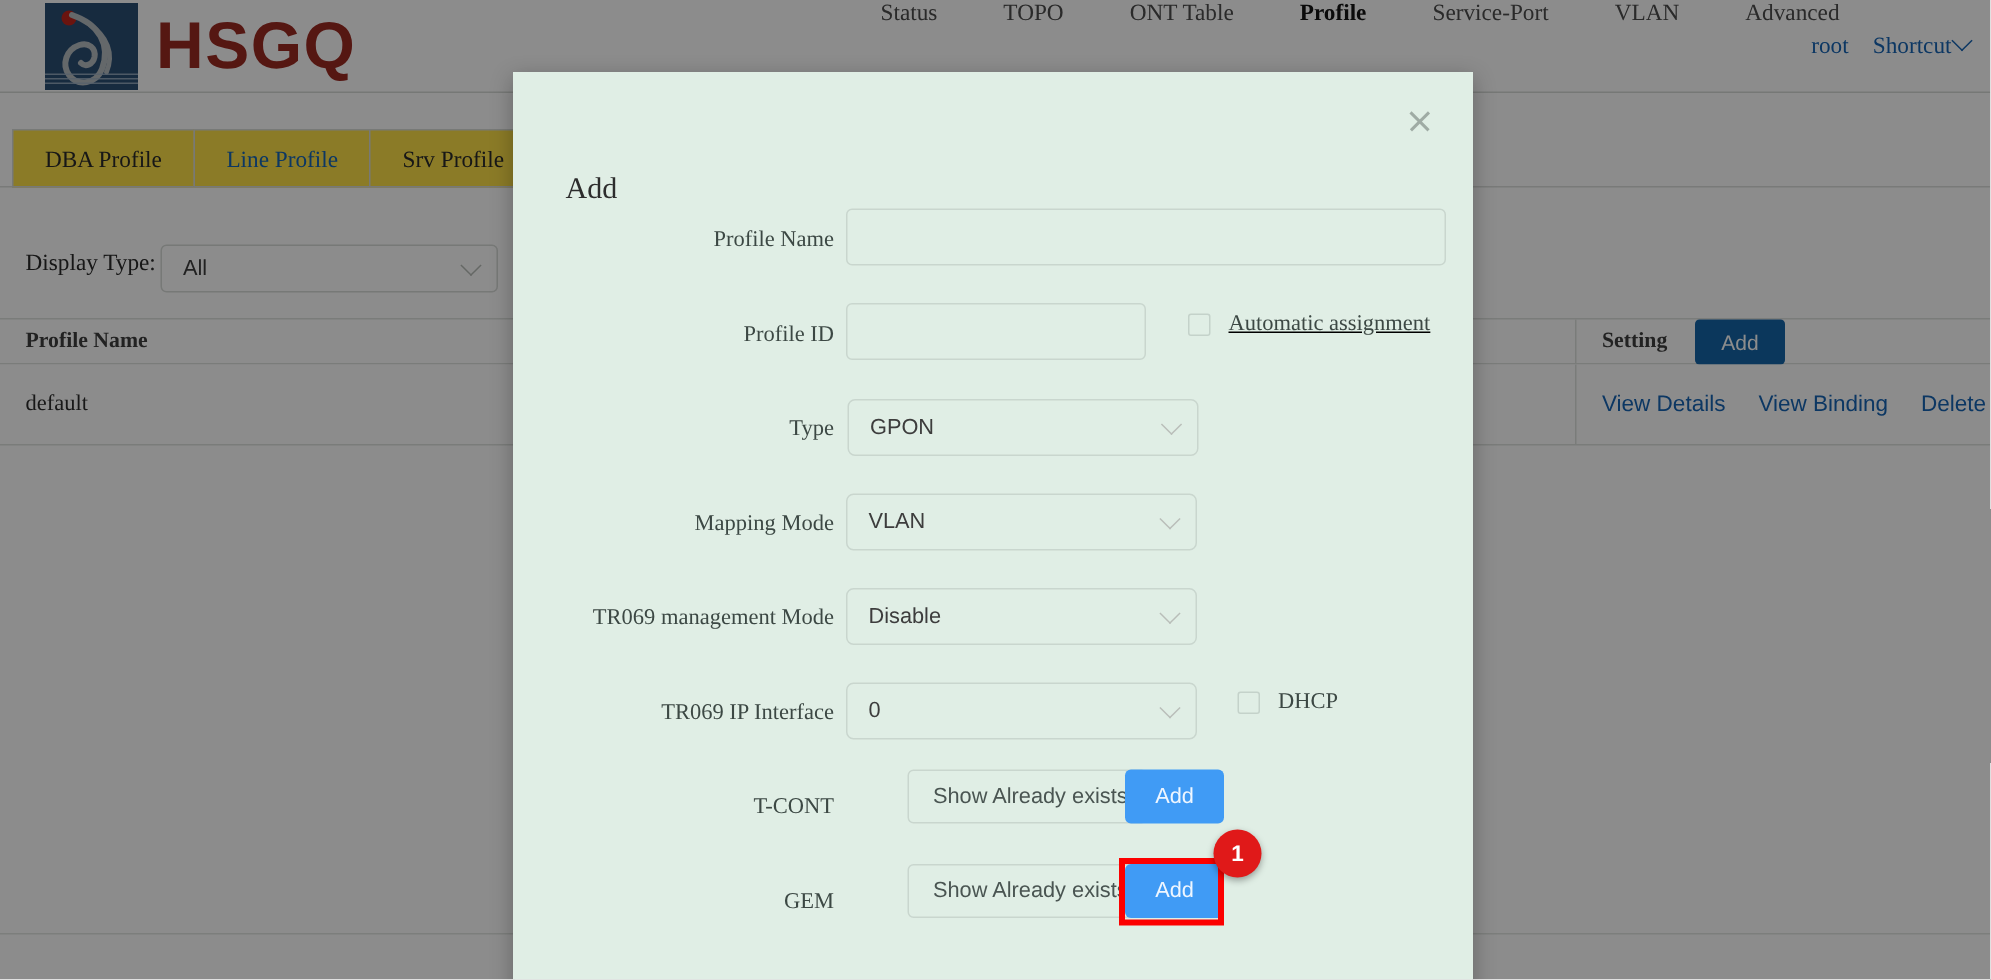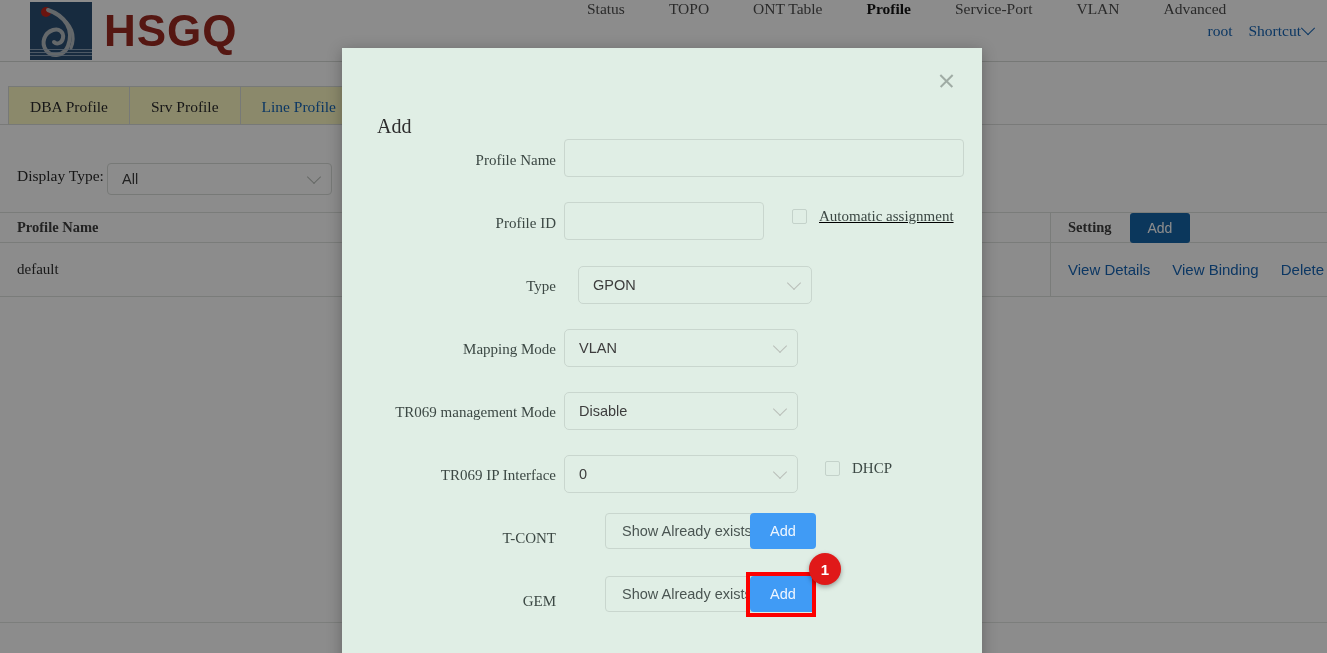--- a/index.html
+++ b/index.html
@@ -131,21 +131,21 @@
   }
   .tab {
     height: 39px;
     line-height: 39px;
     padding: 0 21px;
     border: 1px solid #d9dcd9;
     border-right: none;
     box-sizing: border-box;
     font-size: 15.5px;
     color: #2b2b2b;
-    background: #fef9c3;
+    background: #fde047;
     cursor: pointer;
     white-space: nowrap;
   }
   .tab:last-child { border-right: 1px solid #d9dcd9; }
   .tab.active { color: #1765b5; }
 
   
   .filterrow {
     position: absolute;
     left: 0; top: 126px;
@@ -470,22 +470,22 @@
         <div class="hr-link">root</div>
         <div class="hr-link">
           <span>Shortcut</span><span class="caret-down"></span>
         </div>
       </div>
     </div>
 
     <div class="tabbar">
       <div class="tabs">
         <div class="tab">DBA Profile</div>
+        <div class="tab active">Line Profile</div>
         <div class="tab">Srv Profile</div>
-        <div class="tab active">Line Profile</div>
       </div>
     </div>
 
     <div class="filterrow">
       <div class="filter-label">Display Type:</div>
     </div>
     <div class="select-box" id="display-type-select">
       <span>All</span>
       <span class="chev"></span>
     </div>
@@ -534,21 +534,21 @@
       <div class="cbwrap" style="left:450px; top:-8px;text-decoration:underline;">
         <span class="cbox"></span>
         <span class="cblabel">Automatic assignment</span>
       </div>
     </div>
 
     <div class="frow" style="top:231px;">
       <div class="fl-anchor" style="top:0;">
         <div class="flabel" style="top:0;">Type</div>
       </div>
-      <div class="select-box sel-modal" style="position:absolute; left:236px; top:-13px; width:234px;">
+      <div class="select-box sel-modal" style="position:absolute; left:223px; top:-13px; width:234px;">
         <span>GPON</span>
         <span class="chev"></span>
       </div>
     </div>
 
     <div class="frow" style="top:294px;">
       <div class="fl-anchor" style="top:0;">
         <div class="flabel" style="top:0;">Mapping Mode</div>
       </div>
       <div class="select-box sel-modal" style="position:absolute; left:222px; top:-13px; width:234px;">

